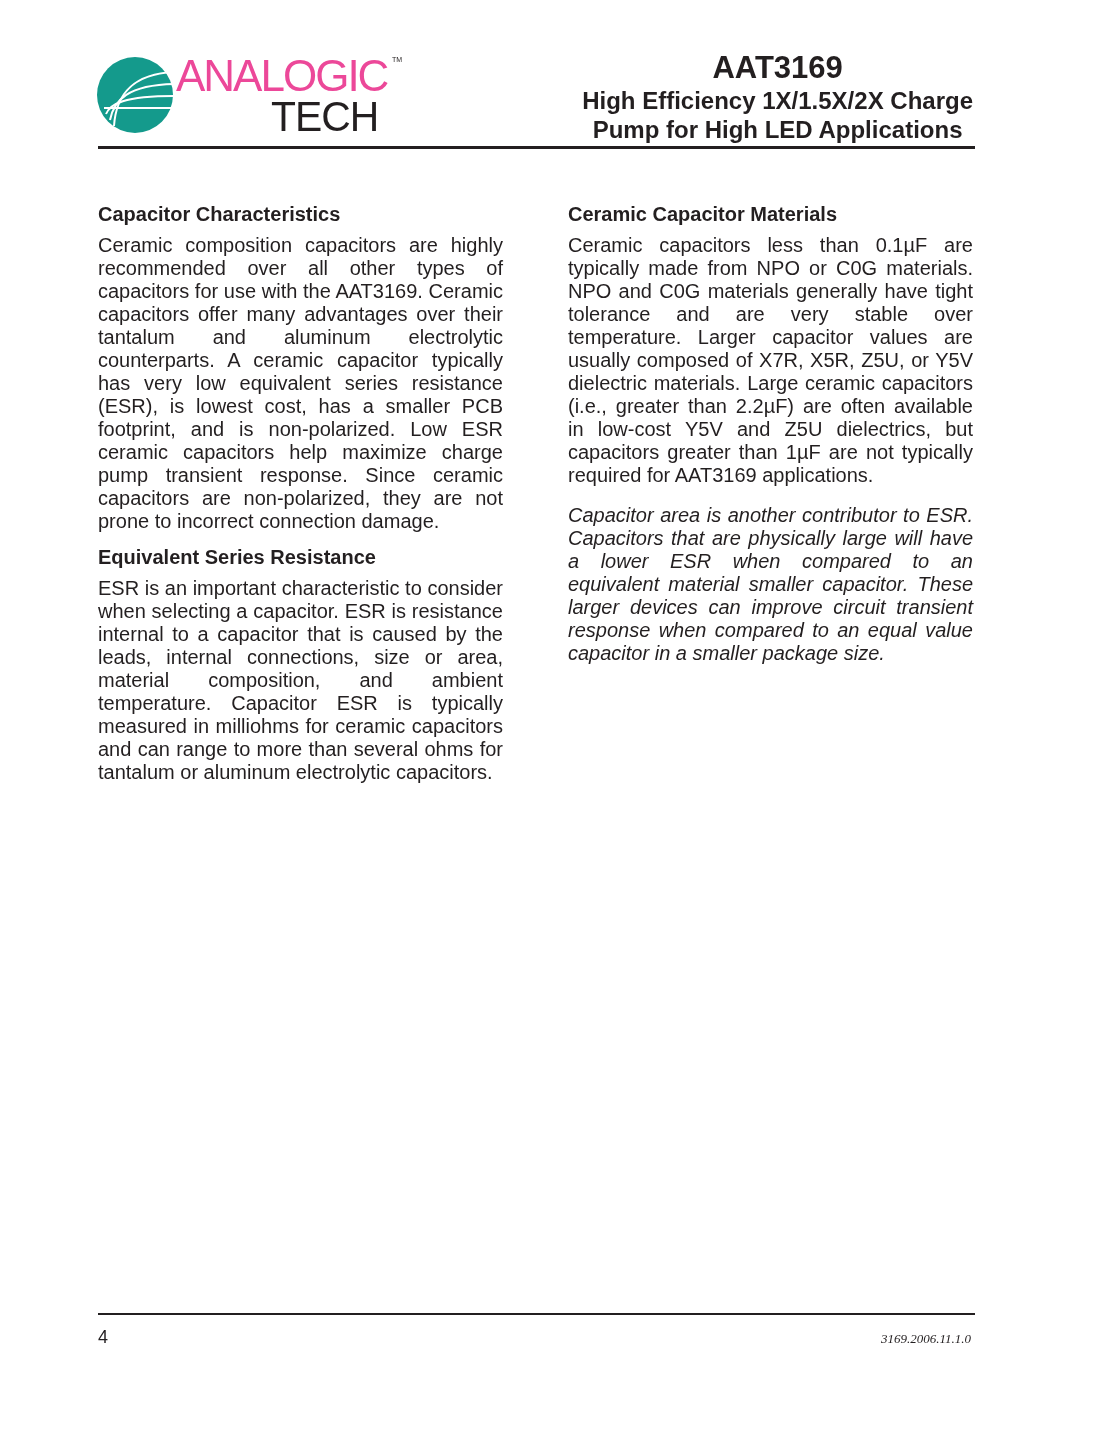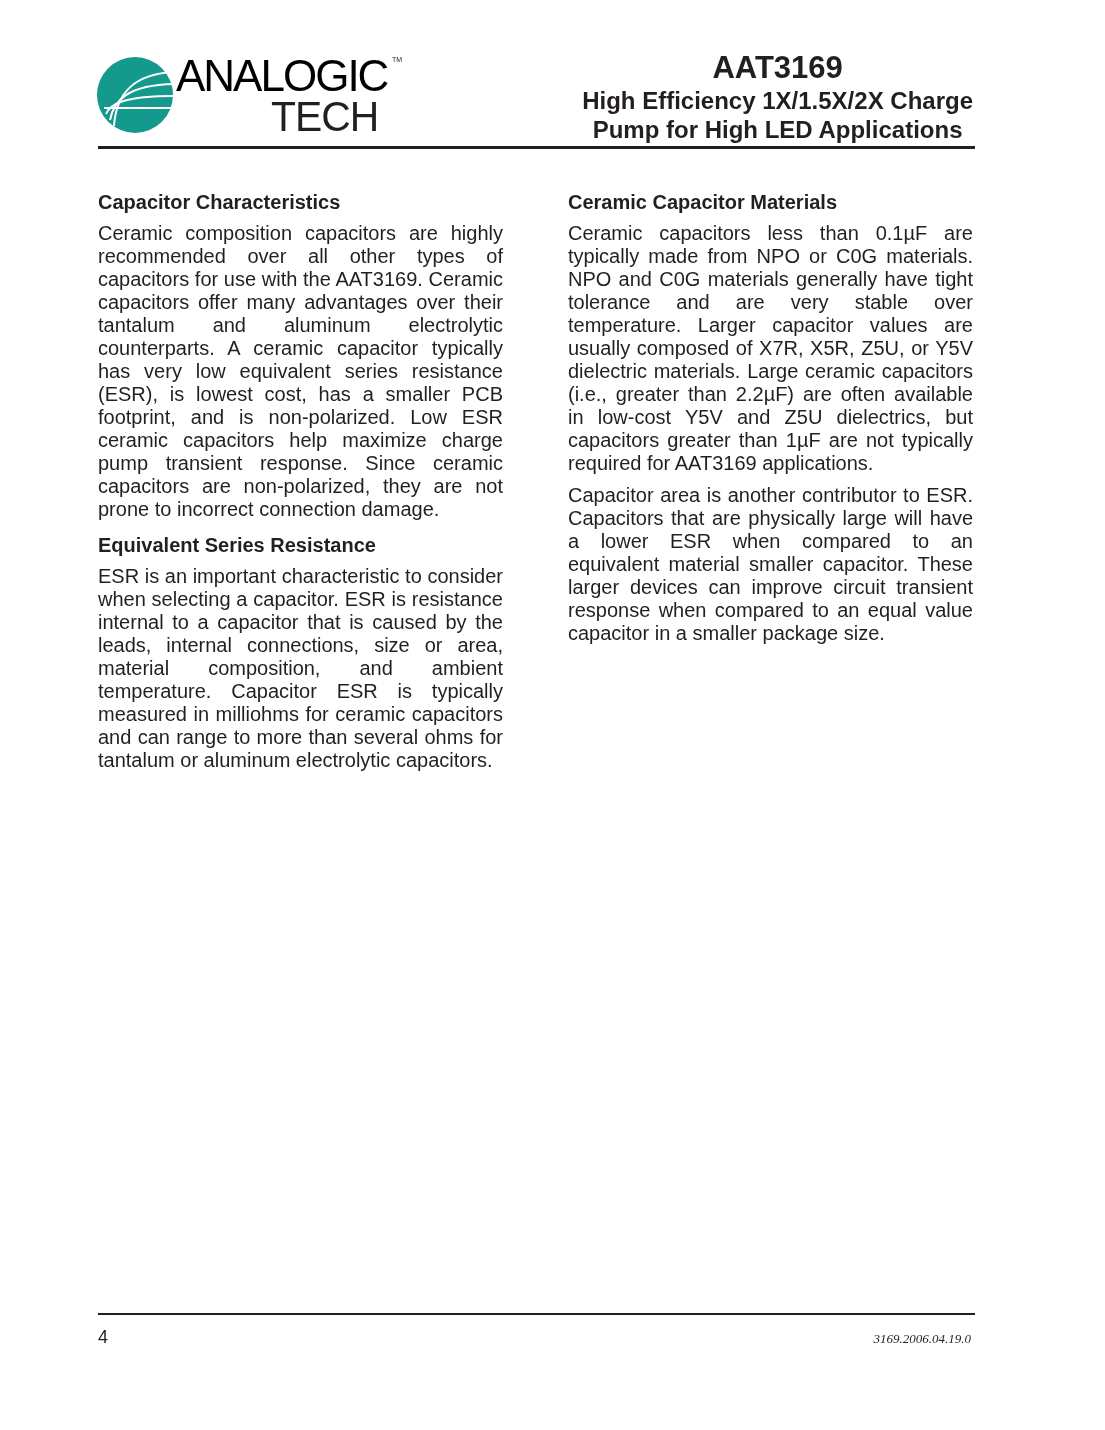--- a/index.html
+++ b/index.html
@@ -1,34 +1,34 @@
 <!DOCTYPE html>
 <html><head>
 <meta charset="utf-8">
 <style>
   html, body { margin: 0; padding: 0; background: #ffffff; }
   body { width: 1105px; height: 1430px; position: relative; overflow: hidden;
          font-family: "Liberation Sans", sans-serif; color: #231f20; }
   .logo { position: absolute; left: 96px; top: 56px; width: 320px; height: 80px; }
   .logo svg { display: block; }
   .logo-text-1 { position: absolute; left: 80px; top: -2px; font-size: 44px; letter-spacing: -2px;
-                 font-family: "Liberation Sans", sans-serif; color: #000000; line-height: 44px; }
+                 font-family: "Liberation Sans", sans-serif; color: #ec4899; line-height: 44px; }
   .logo-text-2 { position: absolute; left: 175px; top: 38px; font-size: 43px; font-weight: 300;
                  letter-spacing: -1px; color: #231f20; line-height: 44px; transform: scaleX(0.95); transform-origin: left; }
   .tm { position: absolute; left: 296px; top: 0px; font-size: 7px; color: #231f20; }
   .header-right { position: absolute; right: 132px; top: 50px; text-align: center; }
   .part-no { font-size: 31px; font-weight: bold; line-height: 36px; }
   .subtitle { font-size: 24px; font-weight: bold; line-height: 29px; }
   .rule-top { position: absolute; left: 98px; top: 146px; width: 877px; height: 3px; background: #231f20; }
-  .col { position: absolute; top: 188px; width: 405px; }
+  .col { position: absolute; top: 200px; width: 405px; }
   .col.left { left: 98px; }
   .col.right { left: 568px; }
   h2 { margin: 0 0 6px 0; font-size: 20px; font-weight: bold; line-height: 28px; }
   p { margin: 0; font-size: 20px; line-height: 23px; text-align: justify; }
-  .gap-p { margin-top: 9px; }
+  .gap-p { margin-top: 17px; font-style: italic; }
   .gap-h { margin-top: 10px; }
   .rule-bottom { position: absolute; left: 98px; top: 1313px; width: 877px; height: 2px; background: #231f20; }
   .page-num { position: absolute; left: 98px; top: 1327px; font-size: 18px; }
   .doc-id { position: absolute; right: 134px; top: 1331px; font-size: 13px; font-style: italic;
             font-family: "Liberation Serif", serif; }
 </style>
 </head>
 <body>
 
 <div class="logo">
@@ -60,13 +60,13 @@
 </div>
 
 <div class="col right">
   <h2>Ceramic Capacitor Materials</h2>
   <p>Ceramic capacitors less than 0.1µF are typically made from NPO or C0G materials.  NPO and C0G materials generally have tight tolerance and are very stable over temperature.  Larger capacitor values are usually composed of X7R, X5R, Z5U, or Y5V dielectric materials.  Large ceramic capacitors (i.e., greater than 2.2µF) are often available in low-cost Y5V and Z5U dielectrics, but capacitors greater than 1µF are not typically required for AAT3169 applications.</p>
   <p class="gap-p">Capacitor area is another contributor to ESR. Capacitors that are physically large will have a lower ESR when compared to an equivalent material smaller capacitor.  These larger devices can improve circuit transient response when compared to an equal value capacitor in a smaller package size.</p>
 </div>
 
 <div class="rule-bottom"></div>
 <div class="page-num">4</div>
-<div class="doc-id">3169.2006.04.19.0</div>
+<div class="doc-id">3169.2006.11.1.0</div>
 
 </body></html>

